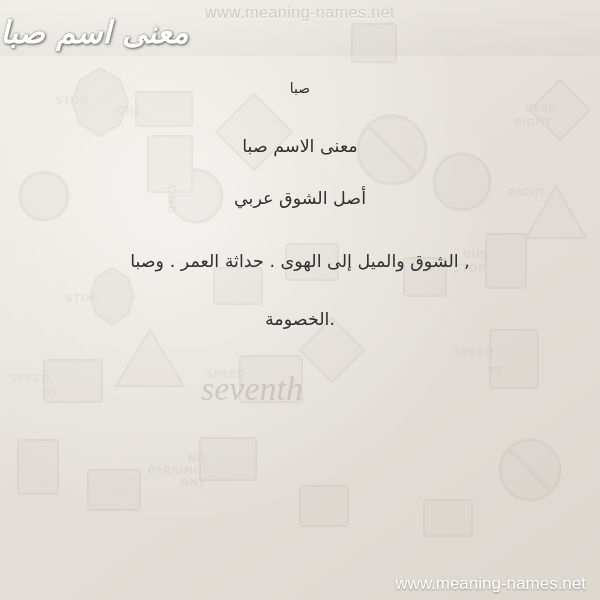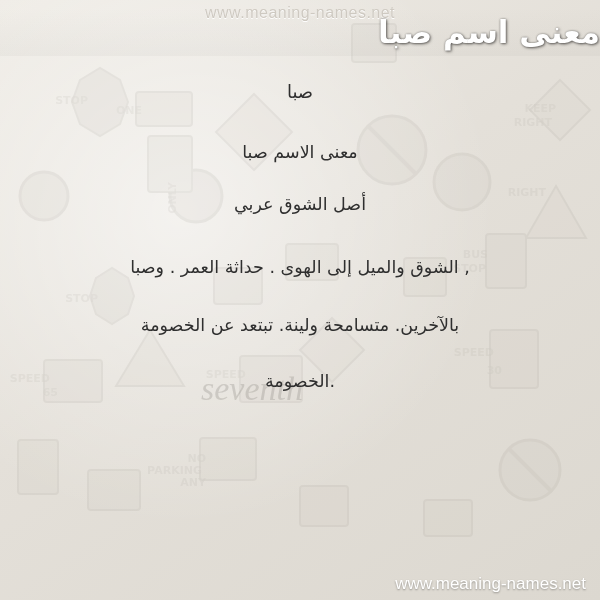--- a/index.html
+++ b/index.html
@@ -71,22 +71,23 @@
   }
 
   .title-band {
     position: absolute;
     top: 8px;
     left: 0;
     width: 100%;
     height: 48px;
     display: flex;
     align-items: center;
-    justify-content: flex-start;
+    justify-content: flex-end;
     background: linear-gradient(180deg, rgba(120,118,112,0.0) 0%, rgba(120,118,112,0.06) 100%);
+    font-style: italic;
   }
   .title {
     font-size: 31px;
     font-weight: bold;
     color: #ffffff;
     text-shadow: 1px 1px 3px rgba(60,58,55,0.75), 0 0 2px rgba(0,0,0,0.4);
     letter-spacing: 0px;
   }
 
   .content {
@@ -101,21 +102,21 @@
 
   .line {
     color: #2f2f2f;
     font-size: 17.5px;
     line-height: 1.5;
     text-align: center;
     margin: 0 0 8px 0;
     white-space: nowrap;
   }
 
-  .l-name      { margin-top: 8px;  margin-bottom: 34px; font-size: 18px; }
+  .l-name      { margin-top: 8px;  margin-bottom: 34px; font-size: 14px; }
   .l-meaning   { margin-bottom: 26px; }
   .l-origin    { margin-bottom: 36px; }
   .l-desc1     { margin-bottom: 32px; }
   .l-desc2     { margin-bottom: 32px; }
   .l-desc3     { margin-bottom: 38px; }
   .l-pers1     { margin-bottom: 30px; }
   .l-pers2     { margin-bottom: 30px; }
   .l-pers3     { margin-bottom: 0; }
 </style>
 </head>
@@ -188,18 +189,17 @@
 
   <div class="title-band">
     <div class="title">معنى اسم صبا</div>
   </div>
 
   <div class="content">
     <p class="line l-name">صبا</p>
     <p class="line l-meaning">معنى الاسم صبا</p>
     <p class="line l-origin">أصل الشوق عربي</p>
     <p class="line l-desc2">, الشوق والميل إلى الهوى . حداثة العمر . وصبا</p>
-    <p class="line l-pers2">بالآخرين. متسامحة ولينة. تبتعد عن الخصومة</p>
     <p class="line l-pers3">.الخصومة</p>
   </div>
 
   <div class="watermark-bottom">www.meaning-names.net</div>
 </div>
 
 </body></html>

